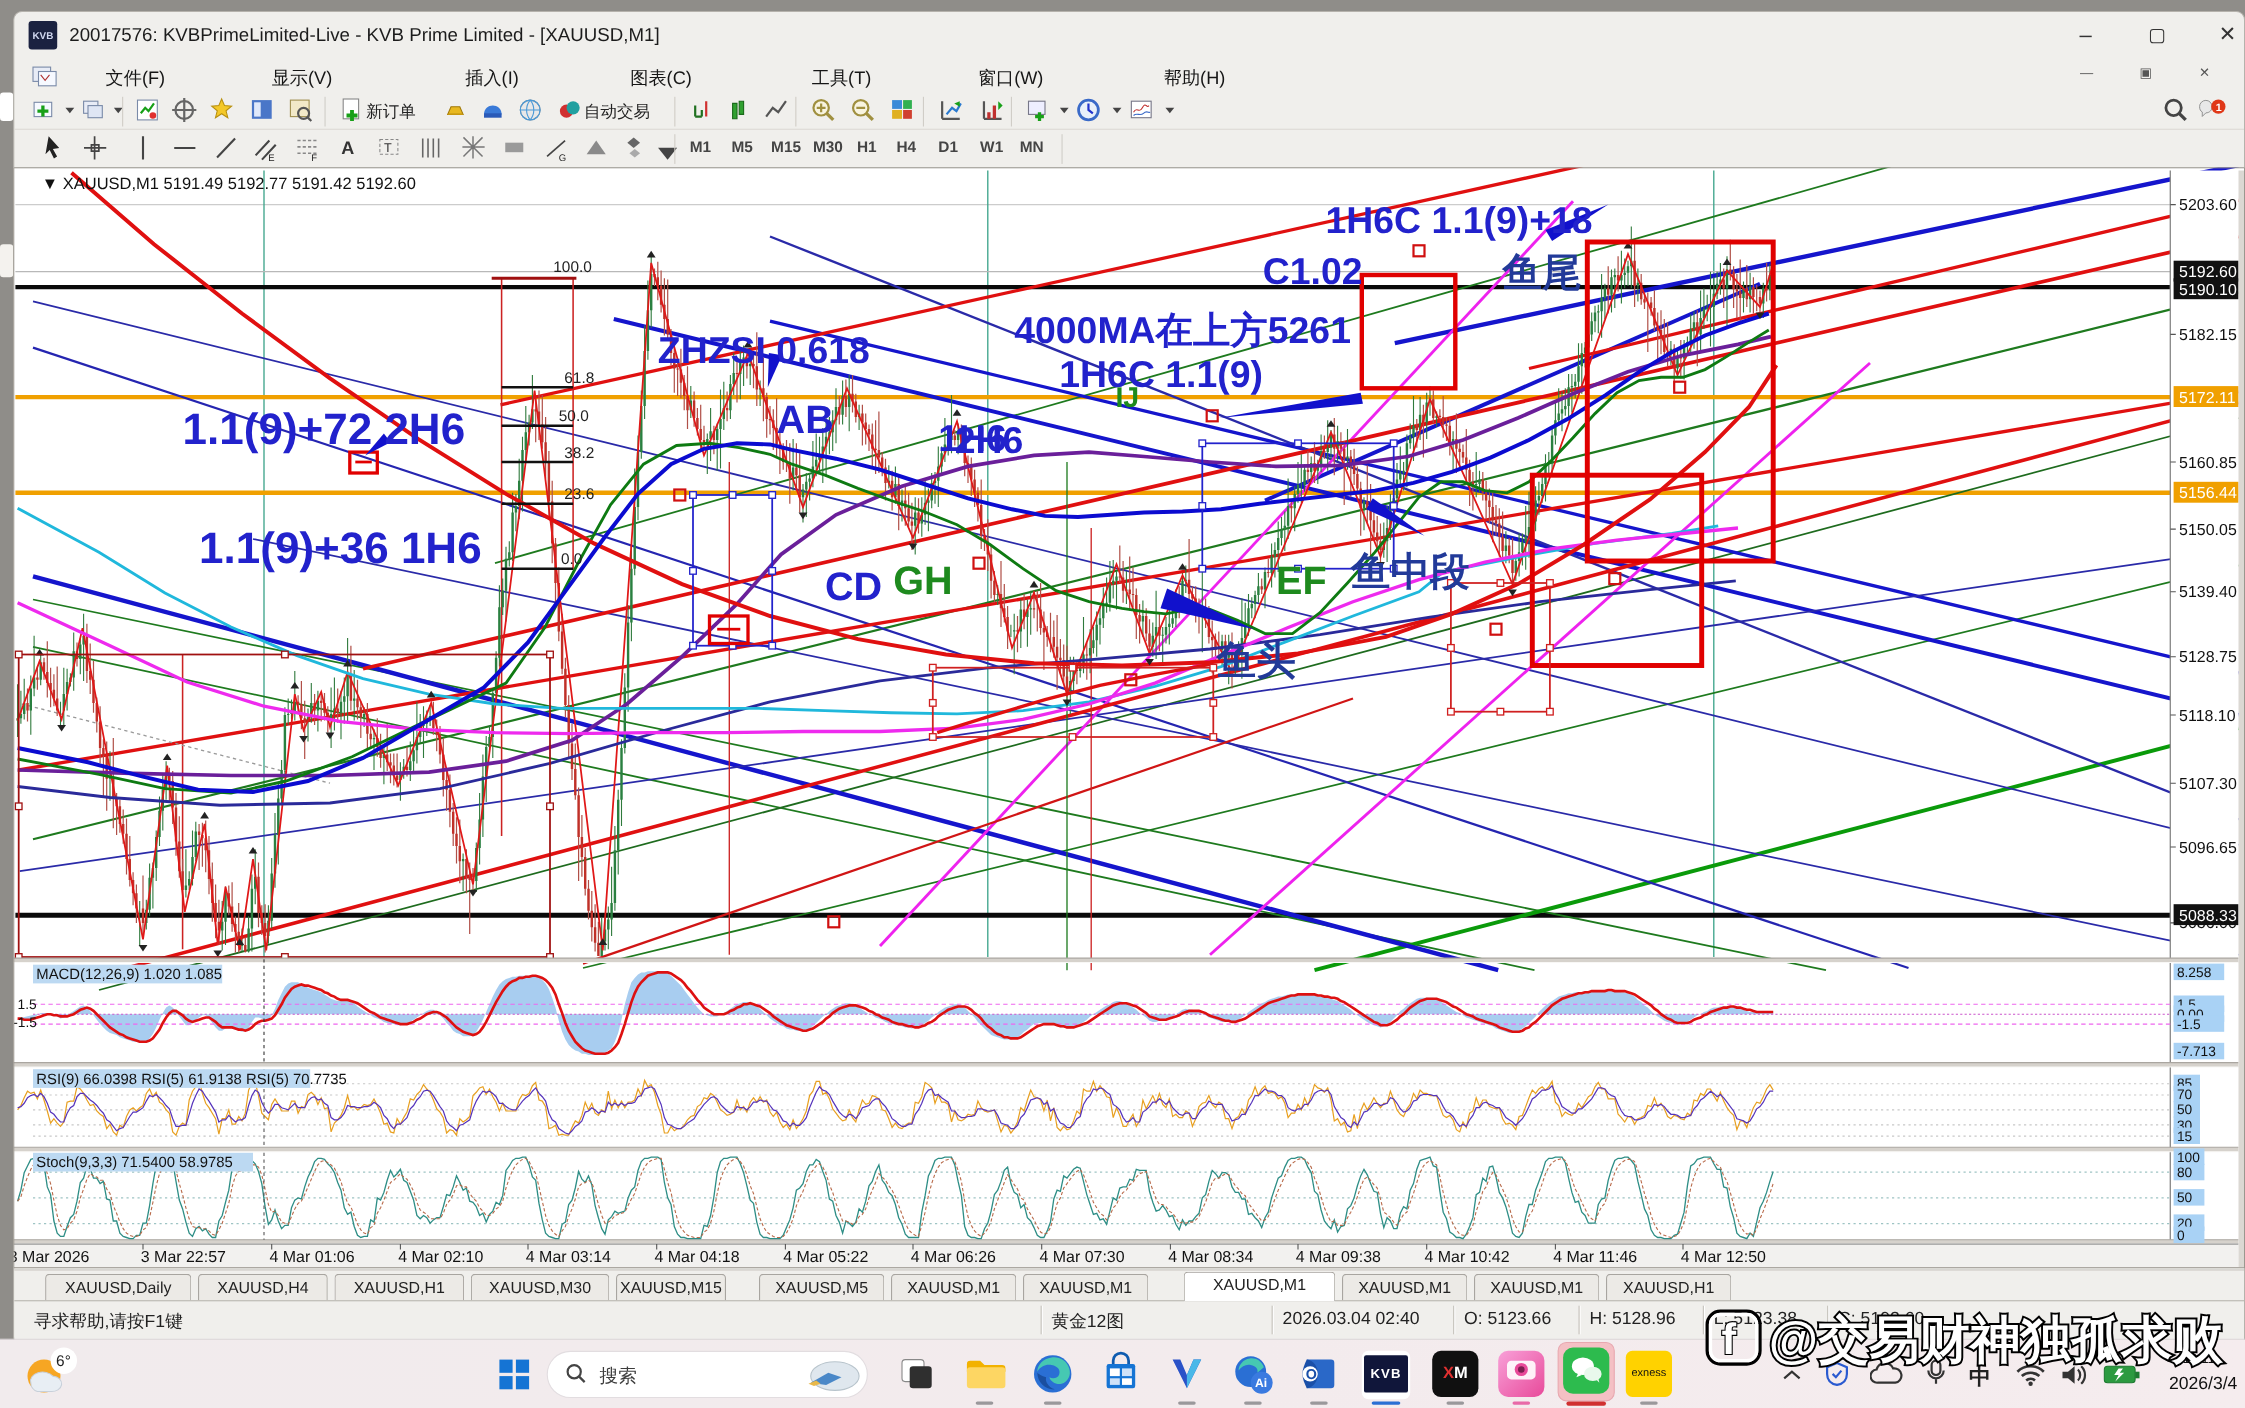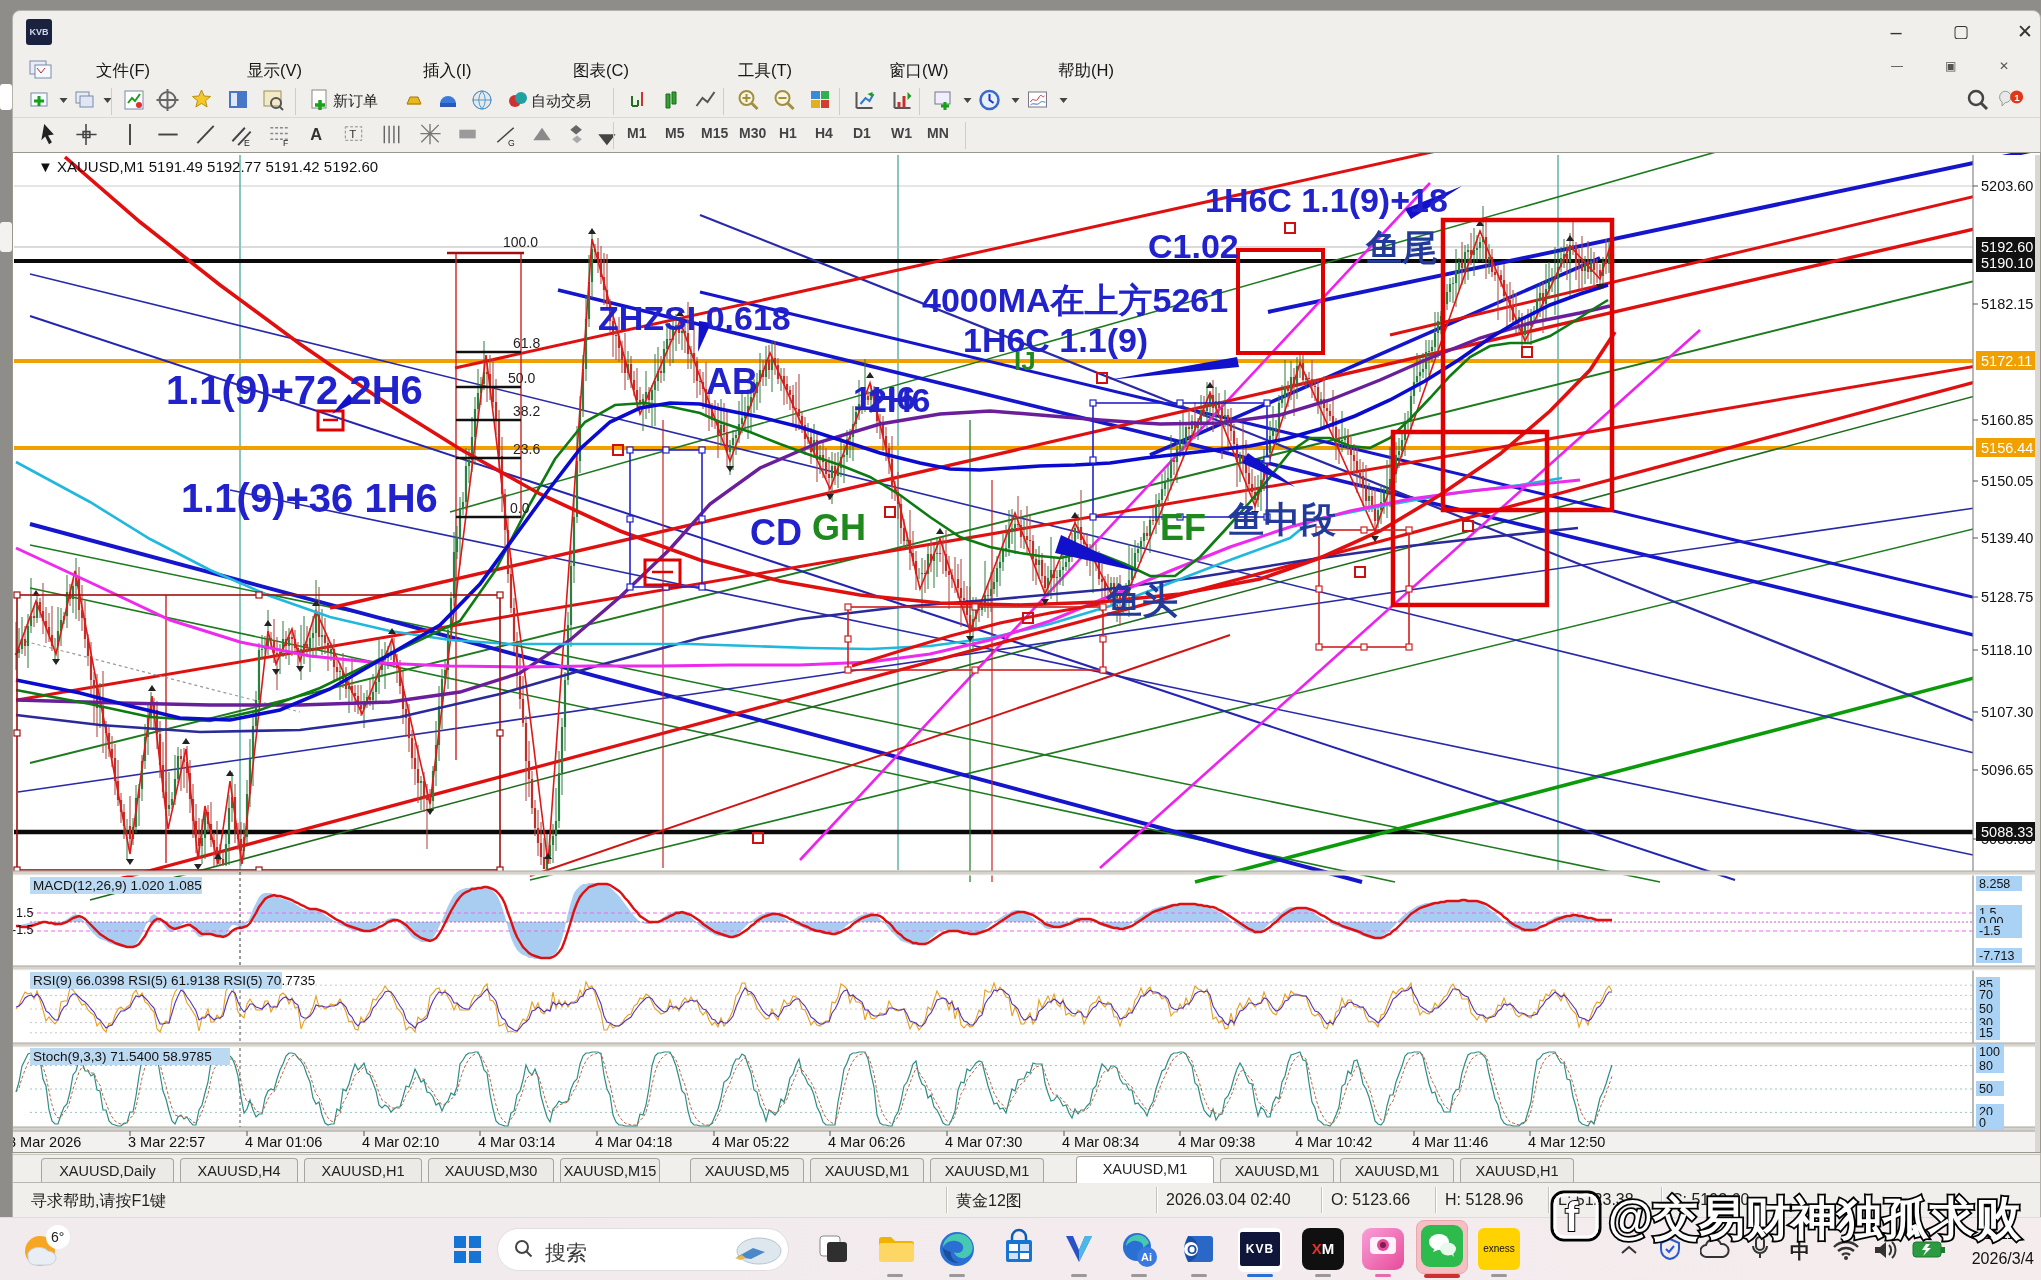--- a/index.html
+++ b/index.html
@@ -25,20 +25,21 @@
 #taskbar{position:absolute;left:0;top:1217px;width:2041px;height:63px;background:linear-gradient(90deg,#f1ebed 0%,#f3ebed 55%,#f5ecee 100%);border-top:1px solid #e0dadc}
 .tkic{position:absolute;top:10px;width:42px;height:42px;border-radius:6px}
 .dot{position:absolute;top:56px;width:16px;height:3px;border-radius:2px;background:#9a989b}
 </style></head>
 <body>
 <div class="abs" style="left:0;top:84px;width:12px;height:26px;background:#fff;border-radius:3px"></div>
 <div class="abs" style="left:0;top:222px;width:12px;height:30px;background:#f4f2ee;border-radius:3px"></div>
 <div id="win">
   <div id="titlebar">
     <div id="logo">KVB</div>
+    <div id="title">20017576: KVBPrimeLimited-Live - KVB Prime Limited - [XAUUSD,M1]</div>
     <div class="wbtn" style="left:1868px;font-size:20px">–</div>
     <div class="wbtn" style="left:1933px">▢</div>
     <div class="wbtn" style="left:1997px;font-size:19px">✕</div>
   </div>
   <div id="menubar">
     <svg class="abs" style="left:16px;top:4px" width="26" height="24" viewBox="0 0 26 24">
         <rect x="1" y="4" width="16" height="13" fill="#e8ecf6" stroke="#7a8aa8"></rect>
         <rect x="6" y="8" width="16" height="13" fill="#f6f9ff" stroke="#7a8aa8"></rect>
         <path d="M8 11l4 5 4-5" fill="none" stroke="#b03030"></path>
       </svg>
@@ -614,21 +615,21 @@
         <rect x="22" y="8" width="12" height="12"></rect>
         <rect x="7" y="23" width="12" height="12"></rect>
         <rect x="22" y="23" width="12" height="12"></rect>
       </g>
     </svg>
     <div class="abs" style="left:497px;top:10px;width:292px;height:43px;background:#fff;border:1px solid #e2dde0;border-radius:22px"></div>
     <svg class="abs" style="left:514px;top:21px" width="20" height="20" viewBox="0 0 20 20">
       <circle cx="8" cy="8" r="6" fill="none" stroke="#444" stroke-width="2"></circle>
       <path d="M12.5 12.5l5 5" stroke="#444" stroke-width="2"></path>
     </svg>
-    <div class="abs" style="left:545px;top:21px;font-size:21px;color:#3c3c3c">搜索</div>
+    <div class="abs" style="left:545px;top:21px;font-size:17px;color:#3c3c3c">搜索</div>
     <svg class="abs" style="left:725px;top:13px" width="58" height="38" viewBox="0 0 58 38">
       <ellipse cx="34" cy="20" rx="22" ry="13" fill="#dfe7ee" stroke="#b8c4cc"></ellipse>
       <path d="M12 26l16-9 12 4-14 7z" fill="#4a88c8"></path>
       <path d="M10 27l7-3 4 3-6 2z" fill="#e8b84a"></path>
     </svg>
     <svg class="tkic" style="left:812px" width="42" height="42" viewBox="0 0 42 42">
       <rect x="8" y="8" width="20" height="20" rx="3" fill="#fff" stroke="#888"></rect>
       <rect x="15" y="14" width="20" height="20" rx="3" fill="#2f2f2f"></rect>
     </svg>
     <svg class="tkic" style="left:874px" width="42" height="42" viewBox="0 0 42 42">

